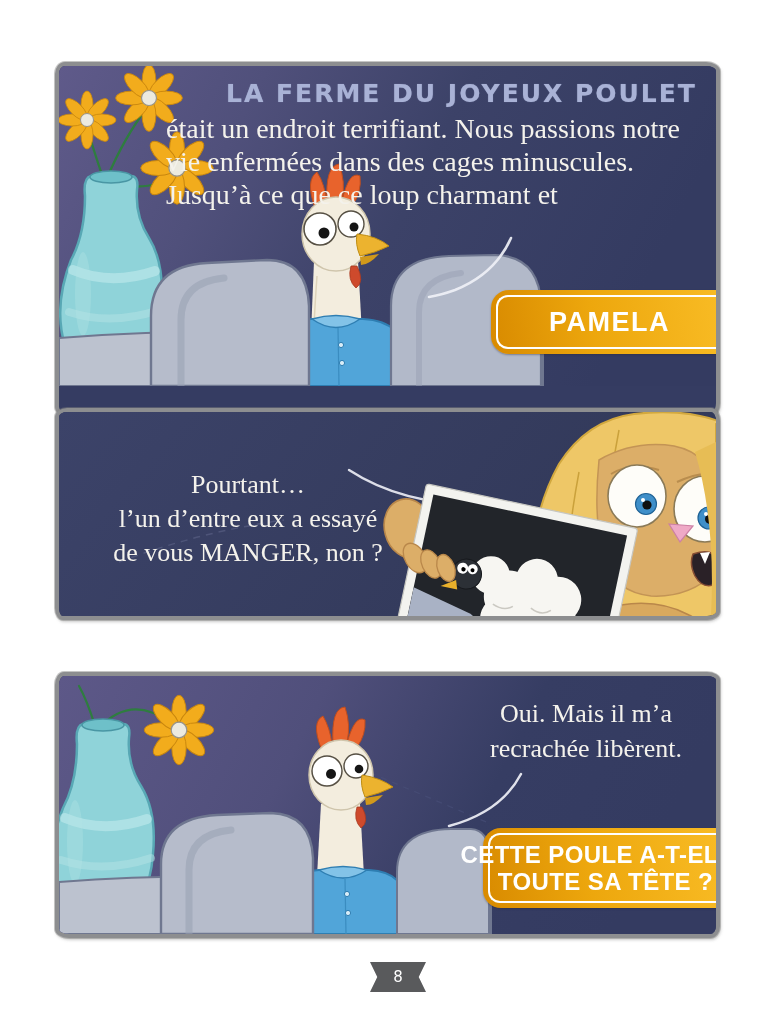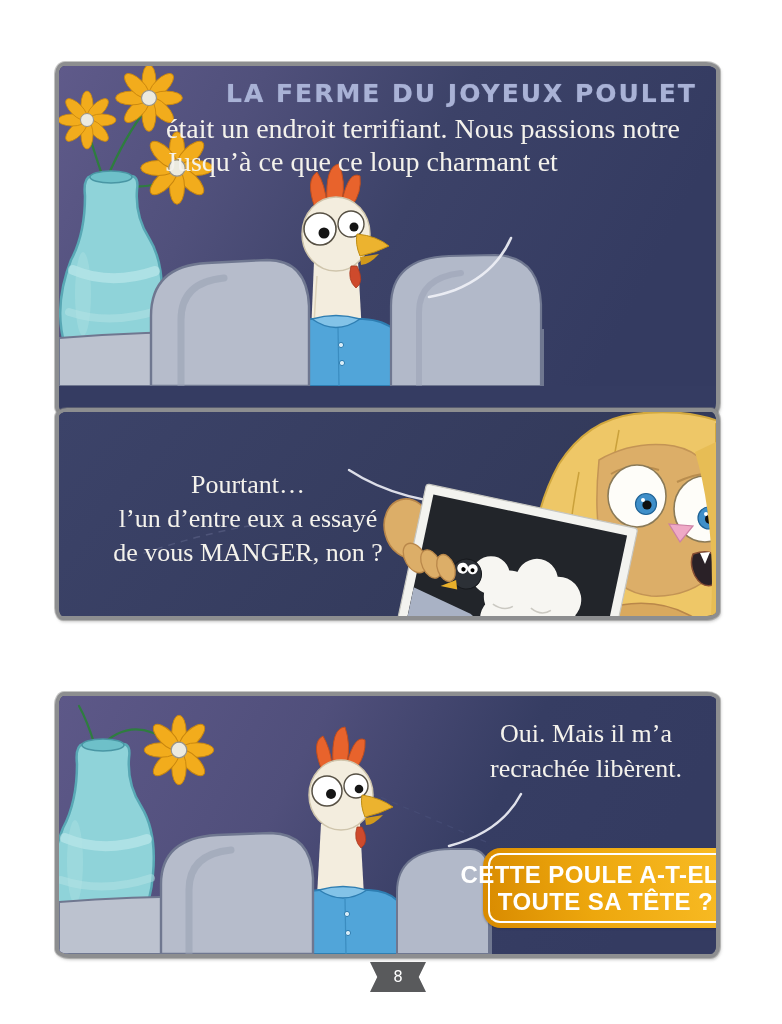--- a/index.html
+++ b/index.html
@@ -4,21 +4,21 @@
 <style>
   html,body{margin:0;padding:0;background:#ffffff;}
   .page{position:relative;width:782px;height:1024px;background:#ffffff;overflow:hidden;
         font-family:"Liberation Sans",sans-serif;}
   .panel{position:absolute;left:55px;width:665px;box-sizing:border-box;
          border:4px solid #8d8e90;overflow:hidden;background:#353c62;
          box-shadow:0 0 0 1px rgba(130,130,128,.45), 1px 2px 3px rgba(100,100,100,.35);}
   .panel svg{position:absolute;top:0;left:0;display:block;}
   #panel1{top:62px;height:354px;border-radius:10px 14px 8px 12px / 12px 9px 13px 9px;}
   #panel2{top:408px;height:212px;border-radius:12px 9px 13px 8px / 9px 13px 9px 12px;}
-  #panel3{top:672px;height:266px;border-radius:9px 13px 10px 14px / 13px 8px 12px 9px;margin-top:20px;}
+  #panel3{top:672px;height:266px;border-radius:9px 13px 10px 14px / 13px 8px 12px 9px;}
 
   .title{position:absolute;left:160px;right:12px;top:13px;text-align:center;
          color:#a9b2d6;font-weight:800;font-size:25px;letter-spacing:2px;
          font-family:"DejaVu Sans",sans-serif;text-shadow:0 0 1px rgba(169,178,214,.6);}
   .dialogue{color:#f4f2ec;font-family:"Liberation Serif","DejaVu Serif",serif;}
   .d1{position:absolute;right:10px;top:46px;width:540px;text-align:left;
       font-size:28px;line-height:33px;}
   .d2{position:absolute;left:14px;top:56px;width:350px;text-align:center;
       font-size:26px;line-height:34px;}
   .d3{position:absolute;left:362px;top:20px;width:330px;text-align:center;
@@ -119,21 +119,25 @@
       </g>
       <g>
         <path d="M332,320 L332,240 Q332,192 390,190 L436,189 Q480,190 482,238 L482,320 Z" fill="#b2b9c9" stroke="#6f7790" stroke-width="2.2"></path>
         <path d="M360,320 L360,246 Q360,212 402,207" stroke="#97a0b3" stroke-width="6" fill="none" opacity="0.5" stroke-linecap="round"></path>
       </g>
       <path d="M452,172 Q436,208 396,224 Q382,229 370,231" stroke="#eff0f6" stroke-width="2.6" fill="none" opacity="0.92" stroke-linecap="round"></path>
     </svg>
     <div class="title">LA FERME DU JOYEUX POULET</div>
     <div class="dialogue d1">
       <div>était un endroit terrifiant. Nous passions notre</div>
+      <div>vie enfermées dans des cages minuscules.</div>
       <div>Jusqu’à ce que ce loup charmant et</div>
+    </div>
+    <div class="banner" id="pamela-banner">
+      <div class="banner-inner">PAMELA</div>
     </div>
   </div>
 
   <div class="panel" id="panel2">
     <svg width="657" height="232" viewBox="0 0 657 232">
       <defs>
         <linearGradient id="wall2" x1="0" y1="0" x2="1" y2="0.3">
           <stop offset="0" stop-color="#3c4369"></stop>
             <stop offset="1" stop-color="#313858"></stop>
         </linearGradient>

